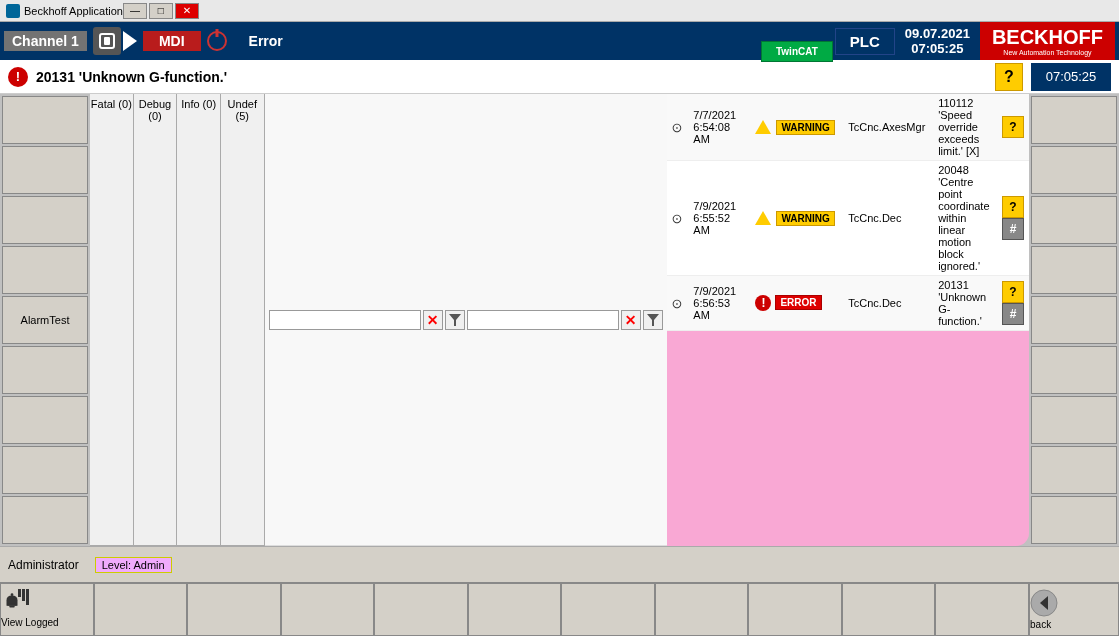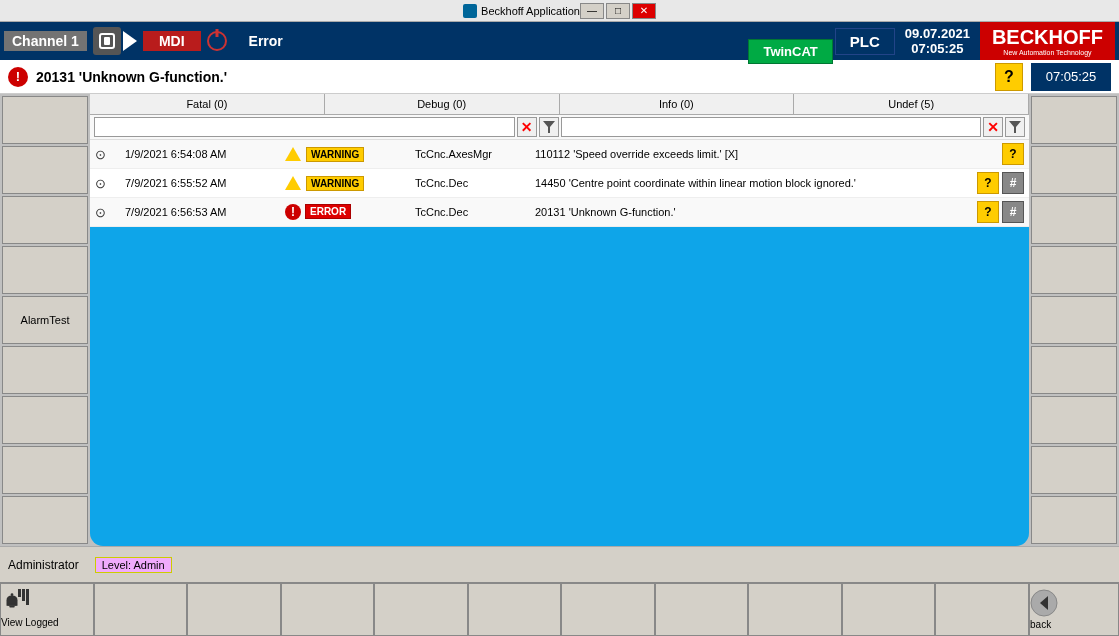--- a/index.html
+++ b/index.html
@@ -6,21 +6,21 @@
     body { font-family: Arial, sans-serif; font-size: 12px; background: #c0c0c0; width: 1119px; height: 636px; overflow: hidden; }
 
     
     .title-bar {
       background: #e8e8e8;
       height: 22px;
       display: flex;
       align-items: center;
       padding: 0 6px;
       border-bottom: 1px solid #aaa;
-      justify-content: center;
+      justify-content: flex-start;
     }
     .title-bar-left { display: flex; align-items: center; gap: 4px; font-size: 11px; }
     .title-bar-icon { width: 14px; height: 14px; background: #006699; border-radius: 2px; display: inline-block; }
     .title-bar-controls { display: flex; gap: 2px; }
     .title-bar-btn {
       width: 24px; height: 16px; background: #d4d0c8; border: 1px solid #888;
       font-size: 10px; cursor: pointer; display: flex; align-items: center; justify-content: center;
     }
     .title-bar-btn.close { background: #d00; color: white; }
 
@@ -78,21 +78,21 @@
       color: white;
       font-size: 14px;
       font-weight: bold;
       padding: 2px 16px;
     }
     .spacer { flex: 1; }
     .twincat-btn {
       background: #00aa44;
       color: white;
       font-weight: bold;
-      font-size: 13px;
+      font-size: 10px;
       padding: 4px 14px;
       border: 1px solid #007733;
       cursor: pointer;
       margin-top: 20px;
     }
     .plc-btn {
       background: #003366;
       color: white;
       font-weight: bold;
       font-size: 15px;
@@ -174,23 +174,23 @@
       align-items: center;
       justify-content: center;
       font-size: 11px;
       text-align: center;
     }
     .side-btn.alarm { font-size: 11px; }
 
     
     .content-area {
       flex: 1;
-      background: #0ea5e9;
-      display: flex;
-      flex-direction: column;
+      background: #f9a8d4;
+      display: flex;
+      flex-direction: row;
       border-radius: 13px;
     }
 
     
     .tabs-row {
       display: flex;
       border-bottom: 1px solid #aaa;
     }
     .tab {
       padding: 4px 0;
@@ -443,21 +443,21 @@
     </div>
 
     <div style="flex:1;overflow-y:auto;">
       <table class="log-table">
         <tbody id="log-tbody">
         <tr>
     <td style="width:30px;">
       <button class="expand-btn">⊙</button>
     </td>
     <td style="width:160px;">
-      <span>1/9/2021 6:54:08 AM</span>
+      <span>7/7/2021 6:54:08 AM</span>
     </td>
     <td style="width:130px;">
       <div class="icon-cell">
         <span style="display:inline-block;width:0;height:0;border-left:8px solid transparent;border-right:8px solid transparent;border-bottom:14px solid #ffcc00;margin-right:3px;vertical-align:middle;"></span>
         <span class="badge-warning">WARNING</span>
       </div>
     </td>
     <td style="width:120px;">
       <span>TcCnc.AxesMgr</span>
     </td>
@@ -478,21 +478,21 @@
     <td style="width:130px;">
       <div class="icon-cell">
         <span style="display:inline-block;width:0;height:0;border-left:8px solid transparent;border-right:8px solid transparent;border-bottom:14px solid #ffcc00;margin-right:3px;vertical-align:middle;"></span>
         <span class="badge-warning">WARNING</span>
       </div>
     </td>
     <td style="width:120px;">
       <span>TcCnc.Dec</span>
     </td>
     <td>
-      <span>14450 'Centre point coordinate within linear motion block ignored.'</span>
+      <span>20048 'Centre point coordinate within linear motion block ignored.'</span>
     </td>
     <td style="width:60px;text-align:right;">
       <button class="row-help-btn">?</button> <button class="row-hash-btn">#</button>
     </td>
   </tr>
             <tr>
     <td style="width:30px;">
       <button class="expand-btn">⊙</button>
     </td>
     <td style="width:160px;">

